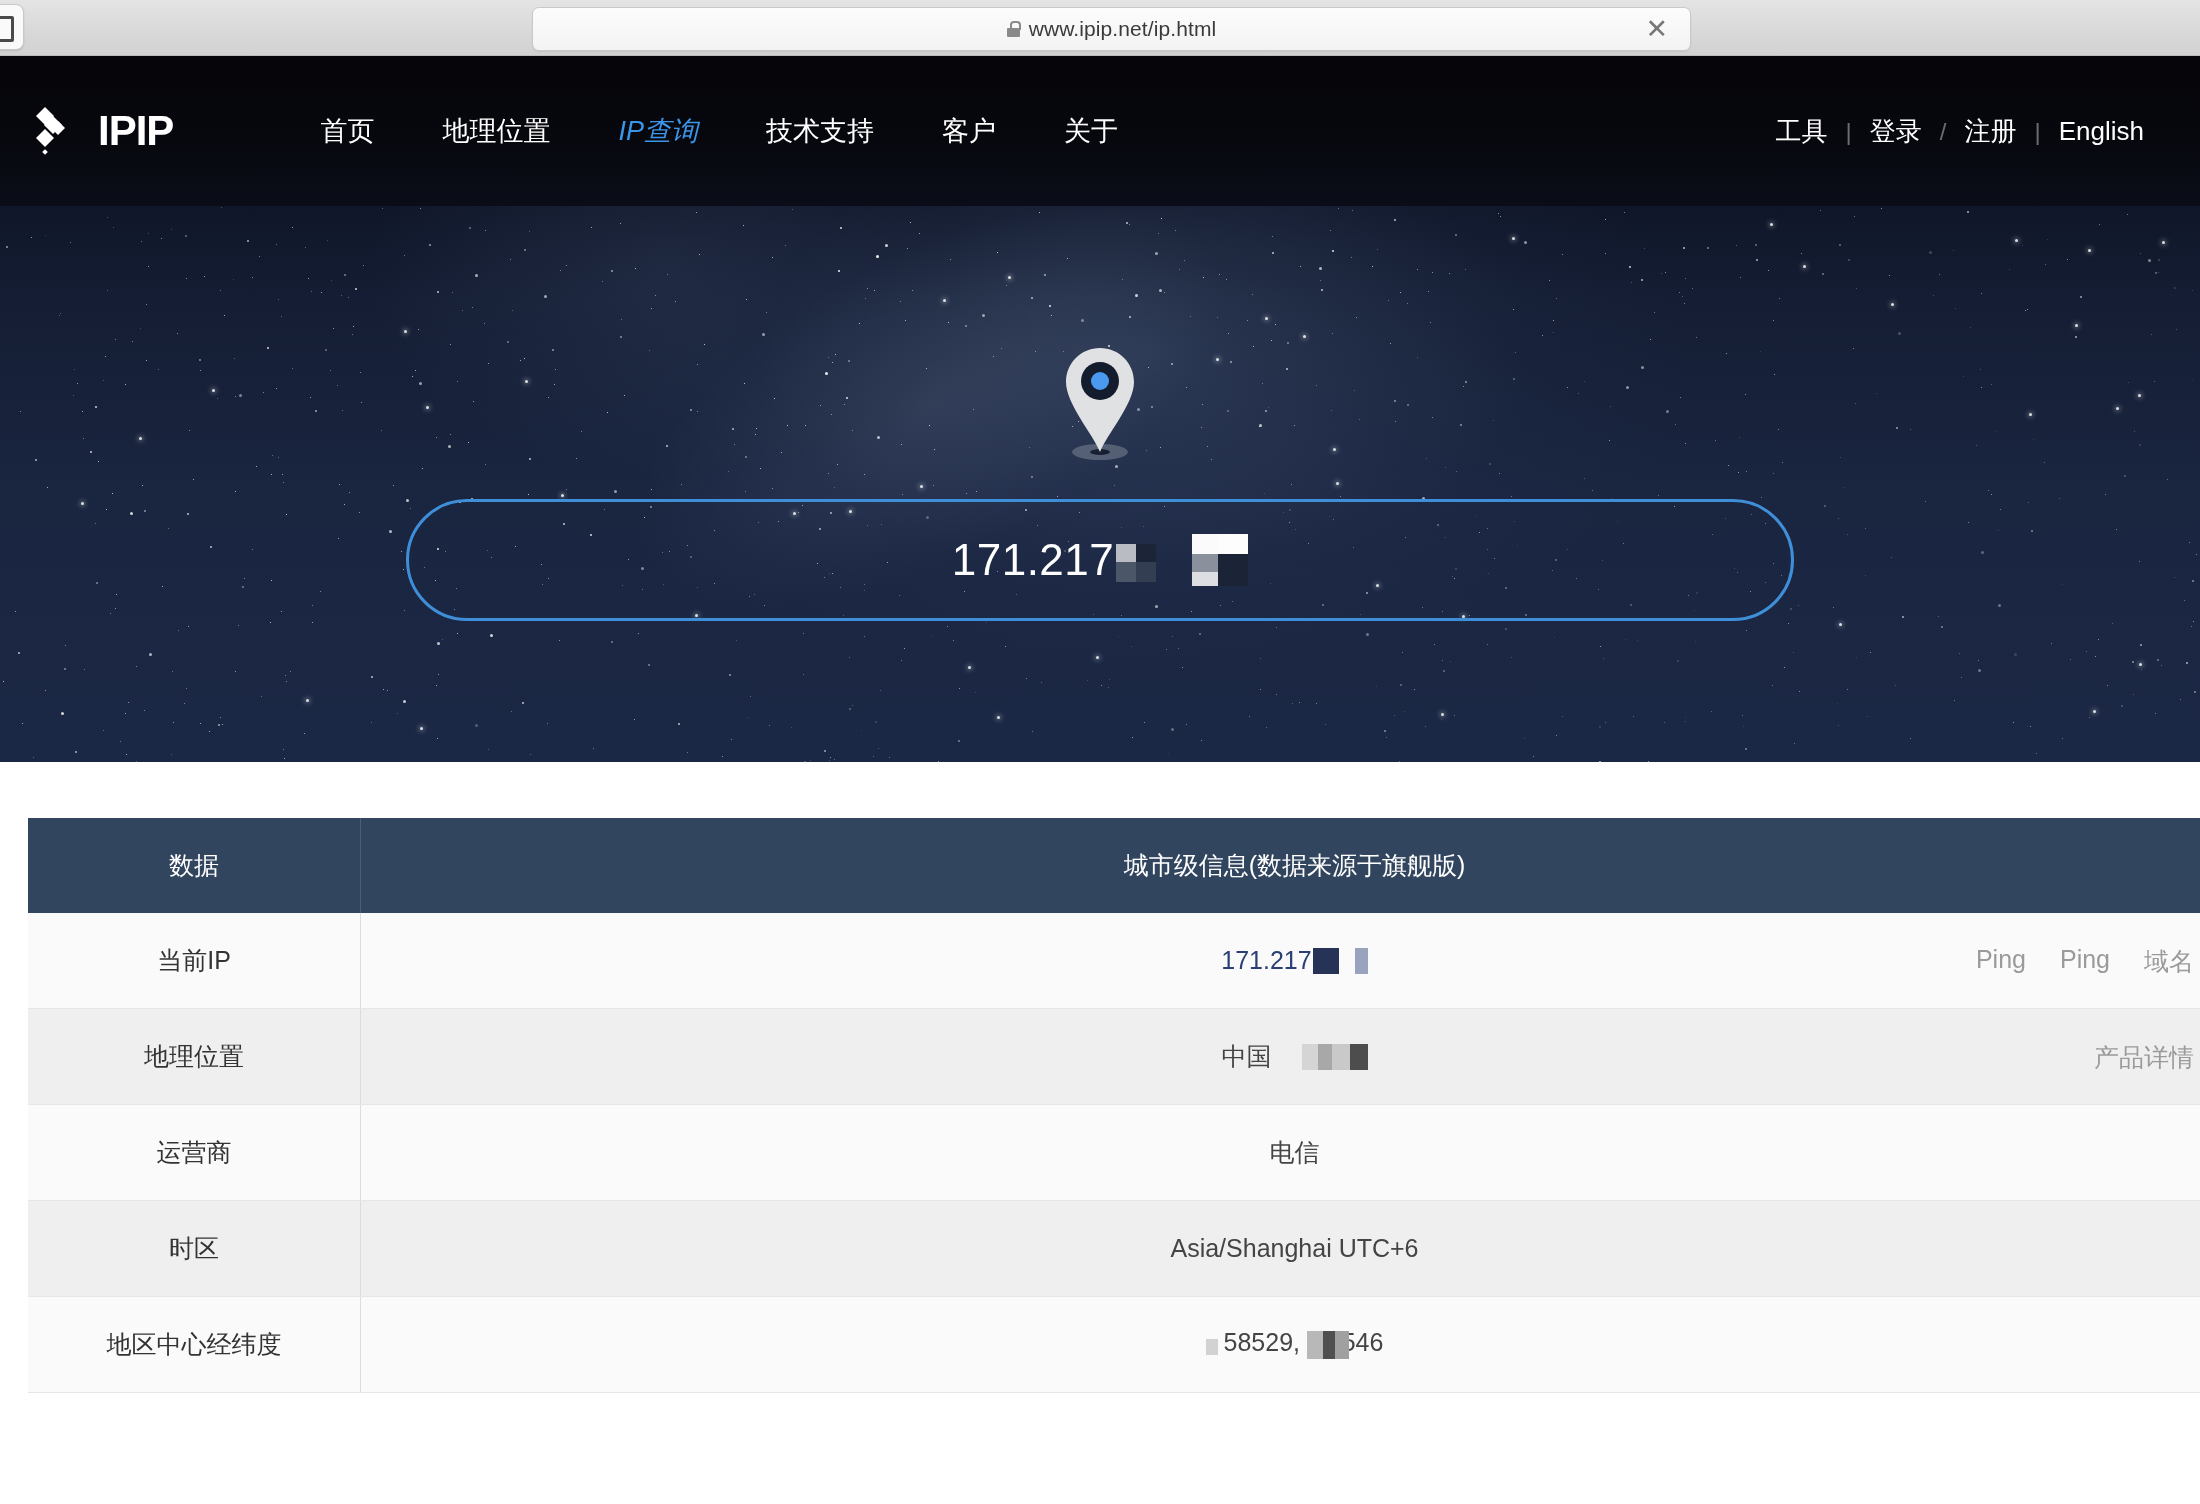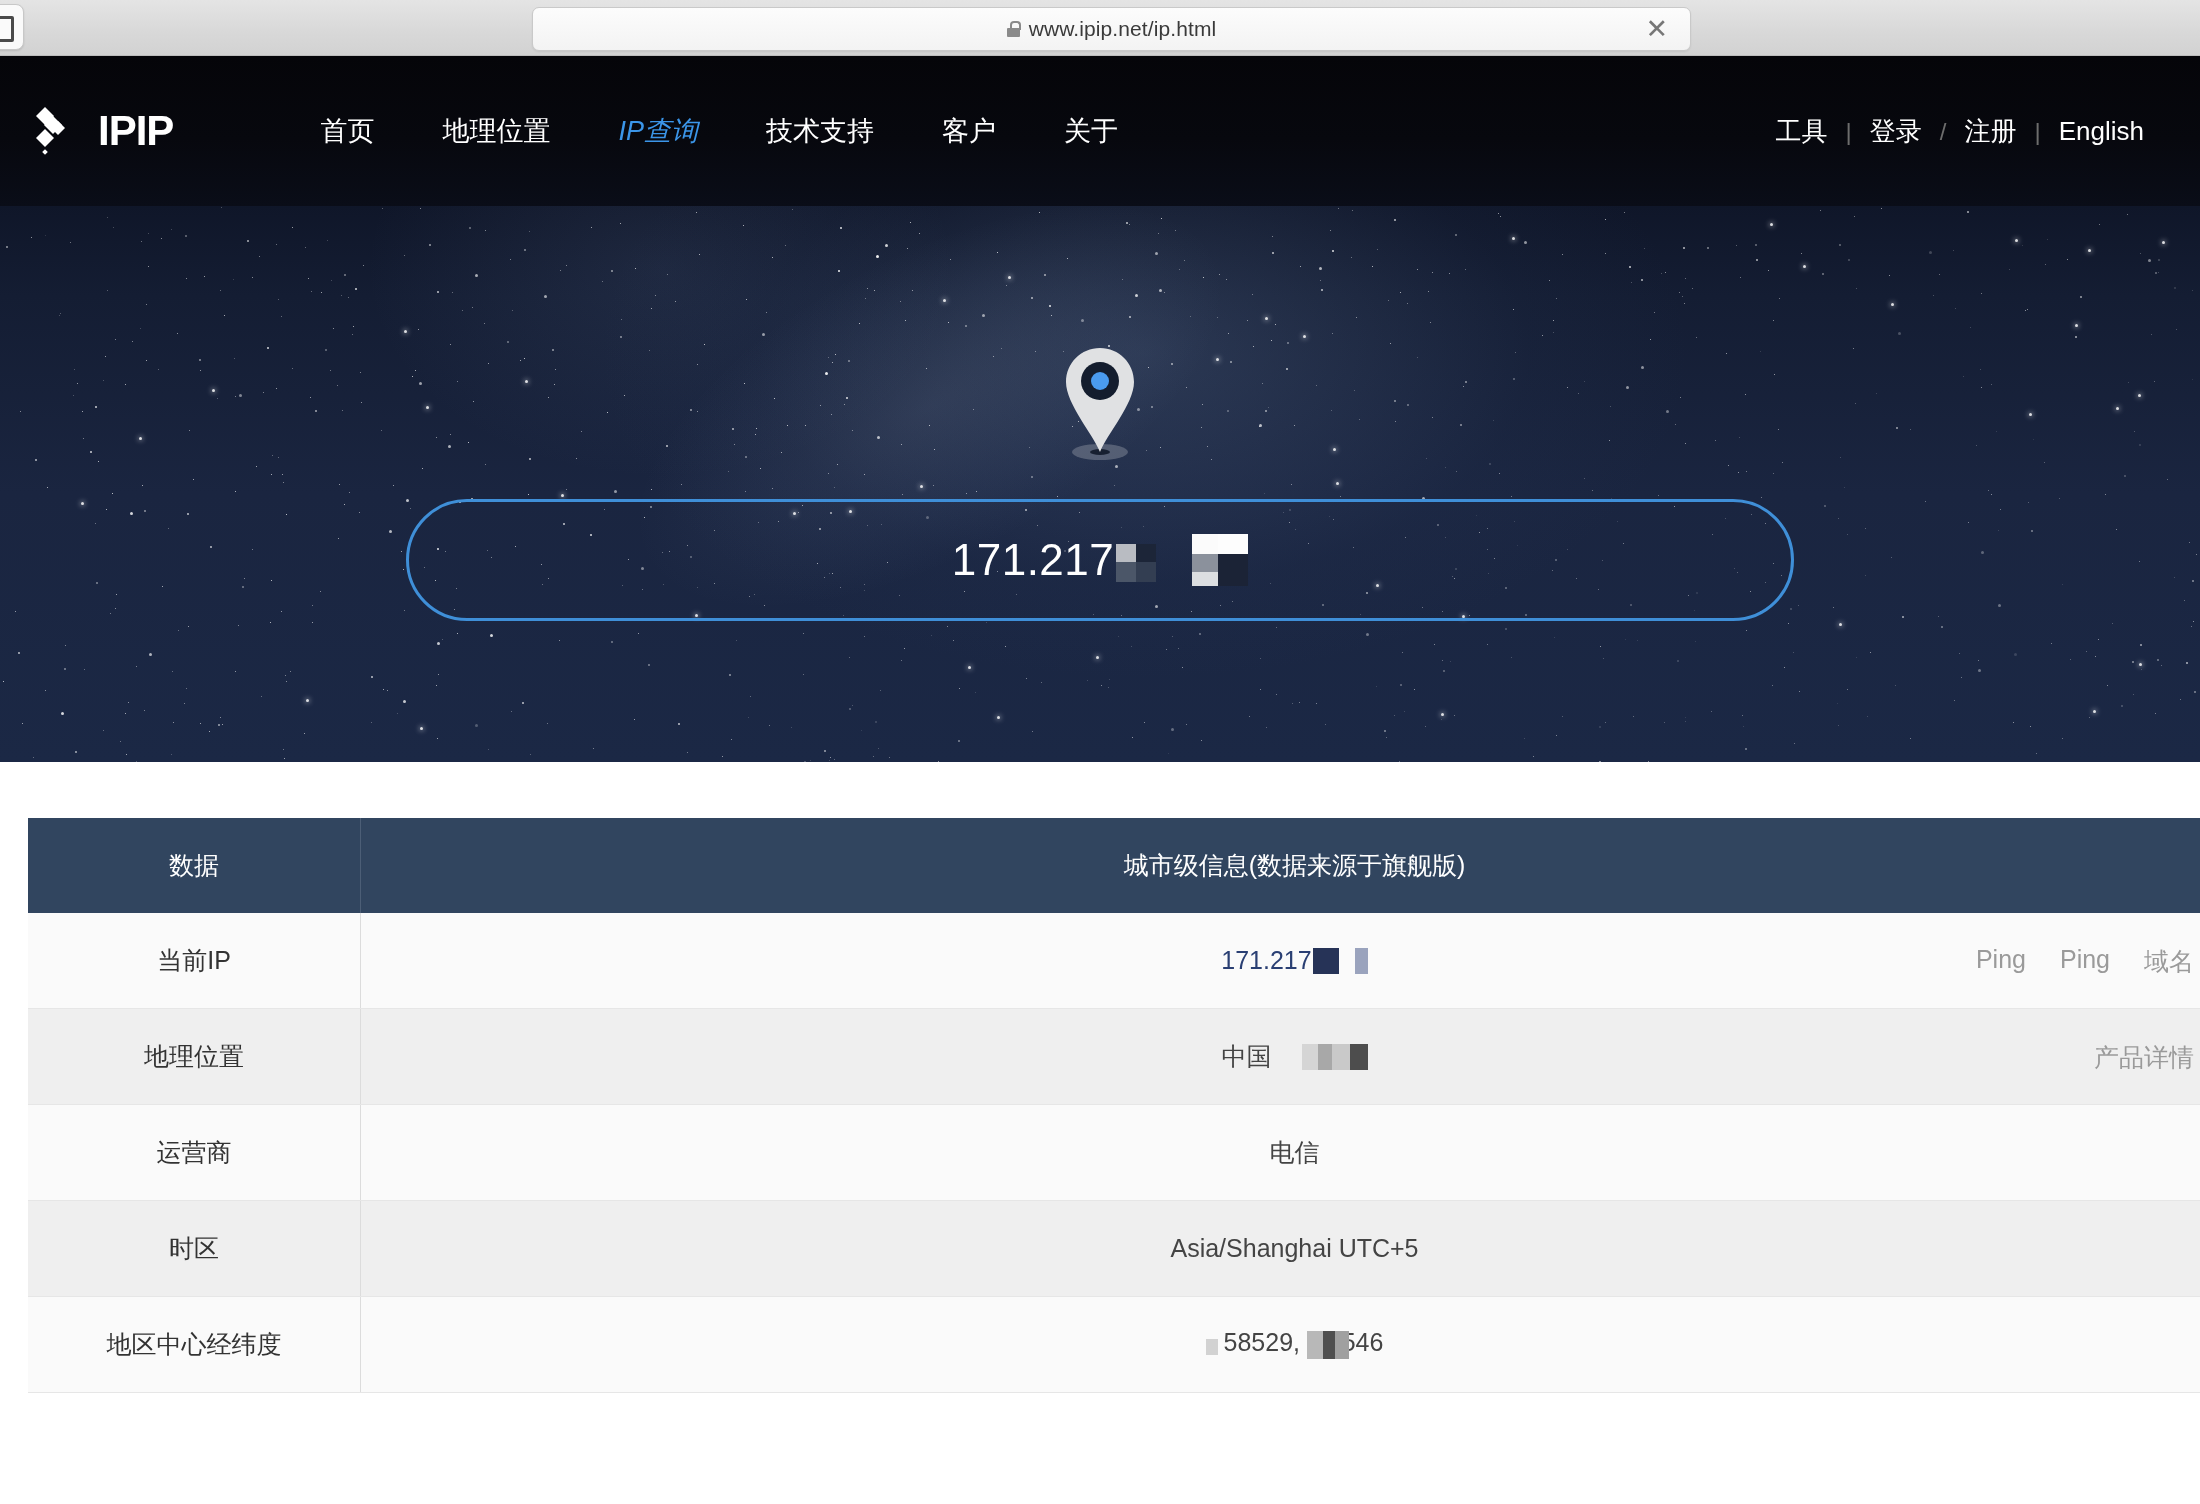--- a/index.html
+++ b/index.html
@@ -1421,21 +1421,21 @@
       <tr class="row odd">
         <td class="lbl">运营商</td>
         <td class="val">
           <span class="val-inner">电信</span>
         </td>
       </tr>
 
       <tr class="row even">
         <td class="lbl">时区</td>
         <td class="val">
-          <span class="val-inner">Asia/Shanghai UTC+5</span>
+          <span class="val-inner">Asia/Shanghai UTC+6</span>
         </td>
       </tr>
 
       <tr class="row odd">
         <td class="lbl">地区中心经纬度</td>
         <td class="val">
           <span class="val-inner">
             <span class="mosaic" style="width:12px;height:24px;margin-right:6px;">
               <i style="left:0;top:8px;width:12px;height:16px;background:#d2d2d2;"></i>
             </span>

